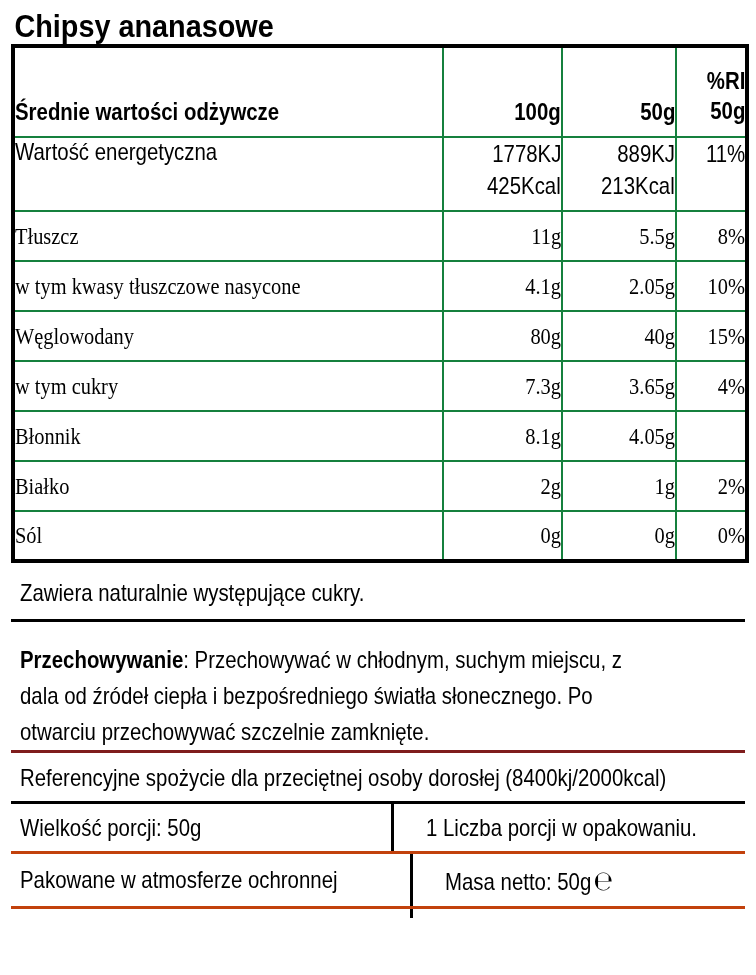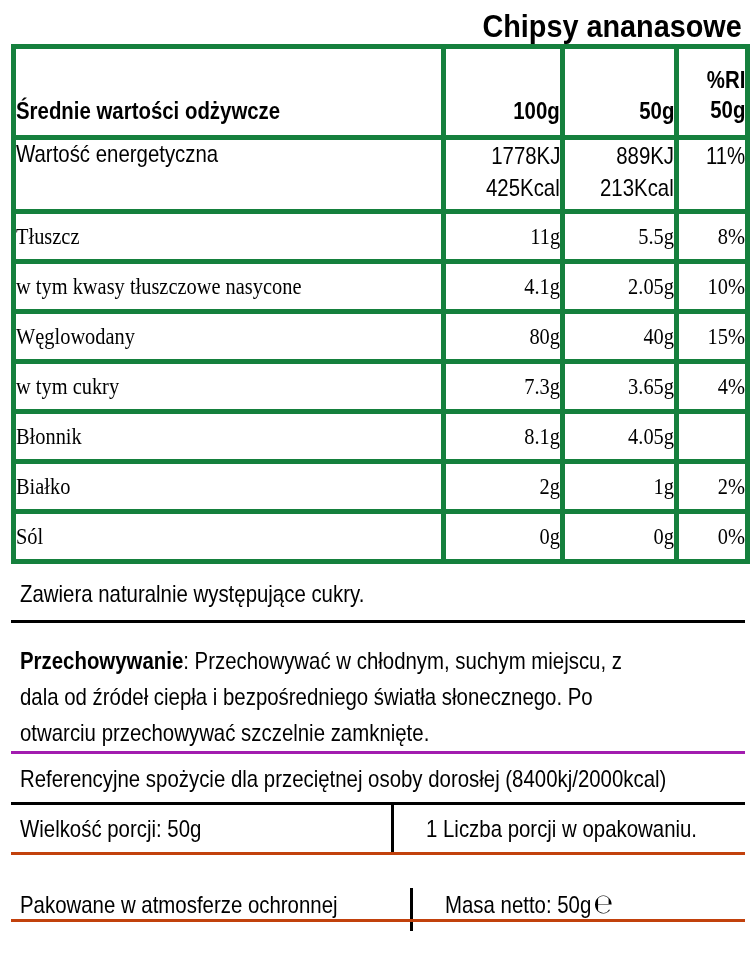--- a/index.html
+++ b/index.html
@@ -3,48 +3,48 @@
 <meta charset="utf-8">
 <style>
   * { box-sizing: border-box; }
   html, body { margin:0; padding:0; background:#ffffff; }
   .page {
     width:756px; height:975px; overflow:hidden; position:relative;
     background:#ffffff; color:#000;
     font-family:"Liberation Sans","DejaVu Sans",sans-serif;
   }
   .title {
-    margin:0; padding-top:9px; height:44px; text-align:right;
+    margin:0; padding-top:9px; height:44px; text-align:left;
     font-size:32px; font-weight:bold; line-height:35px;border-radius:9px;
   }
   .cond   { display:inline-block; white-space:nowrap; transform:scaleX(0.85); transform-origin:0 50%; }
   .cond-c { display:inline-block; white-space:nowrap; transform:scaleX(0.90); transform-origin:50% 50%; }
   .cond-r { display:inline-block; white-space:nowrap; transform:scaleX(0.85); transform-origin:100% 50%; }
 
   table.nutri {
     border-collapse:collapse; table-layout:fixed;
     margin:0 11px; width:734px; border:4px solid #000;
   }
-  table.nutri td { border:5px solid #15803d; padding:0; font-size:24px; }
+  table.nutri td { border:2px solid #15803d; padding:0; font-size:24px; }
   td.lbl { text-align:left;  padding-left:9px; }
   td.val { text-align:right; padding-right:12px; }
   tr.hdr td { height:91px; vertical-align:bottom; padding-bottom:10px; font-weight:bold; }
   tr.energy td { height:74px; vertical-align:top; }
   tr.energy .v2 { line-height:32px; }
   tr.r td { height:50px; vertical-align:middle;font-family:Liberation Serif, serif; }
   tr.hdr td.ri2 div { line-height:30px; }
 
   .secwrap { margin:0 11px; width:734px; font-size:24px; }
   .sec-ing { padding:12px 9px 8px; line-height:36px; }
   .sec-sto { border-top:3px solid #000; padding:20px 9px 0; line-height:36px; }
-  .sec-ref { border-top:3px solid #a21caf; padding:7px 9px 5px; line-height:36px; }
+  .sec-ref { border-top:3px solid #7f1d1d; padding:7px 9px 5px; line-height:36px; }
   .grid    { border-top:3px solid #000; }
   .grow    { display:flex; border-bottom:3px solid #c2410c; }
   .grow-1  { height:50px; }
-  .grow-2  { height:67px;align-items:flex-end; }
+  .grow-2  { height:55px; }
   .grow-3  { height:9px; border-bottom:none; }
   .gl { width:399px; padding-left:9px; display:flex; align-items:center; }
   .gr { flex:1; border-left:3px solid #000; padding-left:32px; display:flex; align-items:center; }
   .emark { padding-left:3px; font-size:27px; font-family:"DejaVu Sans",sans-serif; }
   b { font-weight:bold; }
 </style>
 </head>
 <body>
 
 <div class="page">

